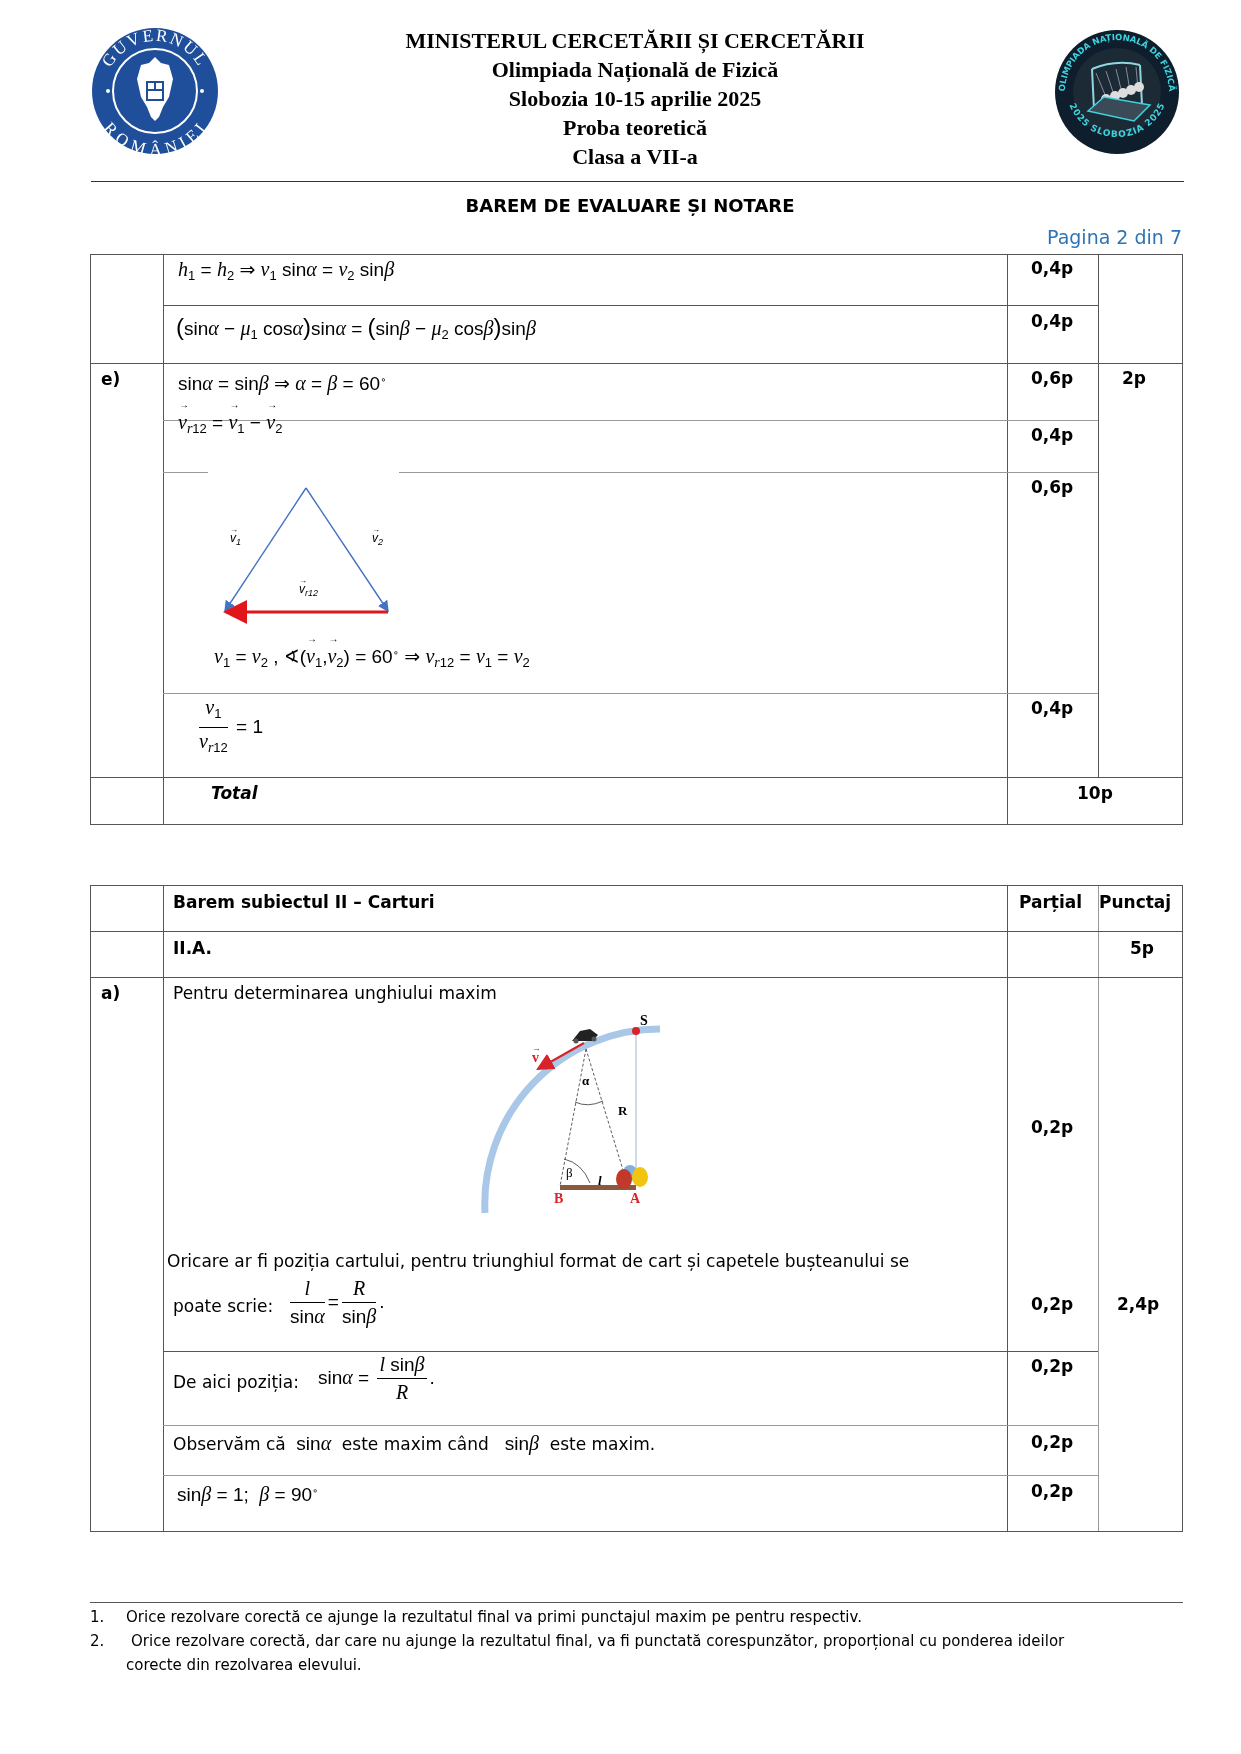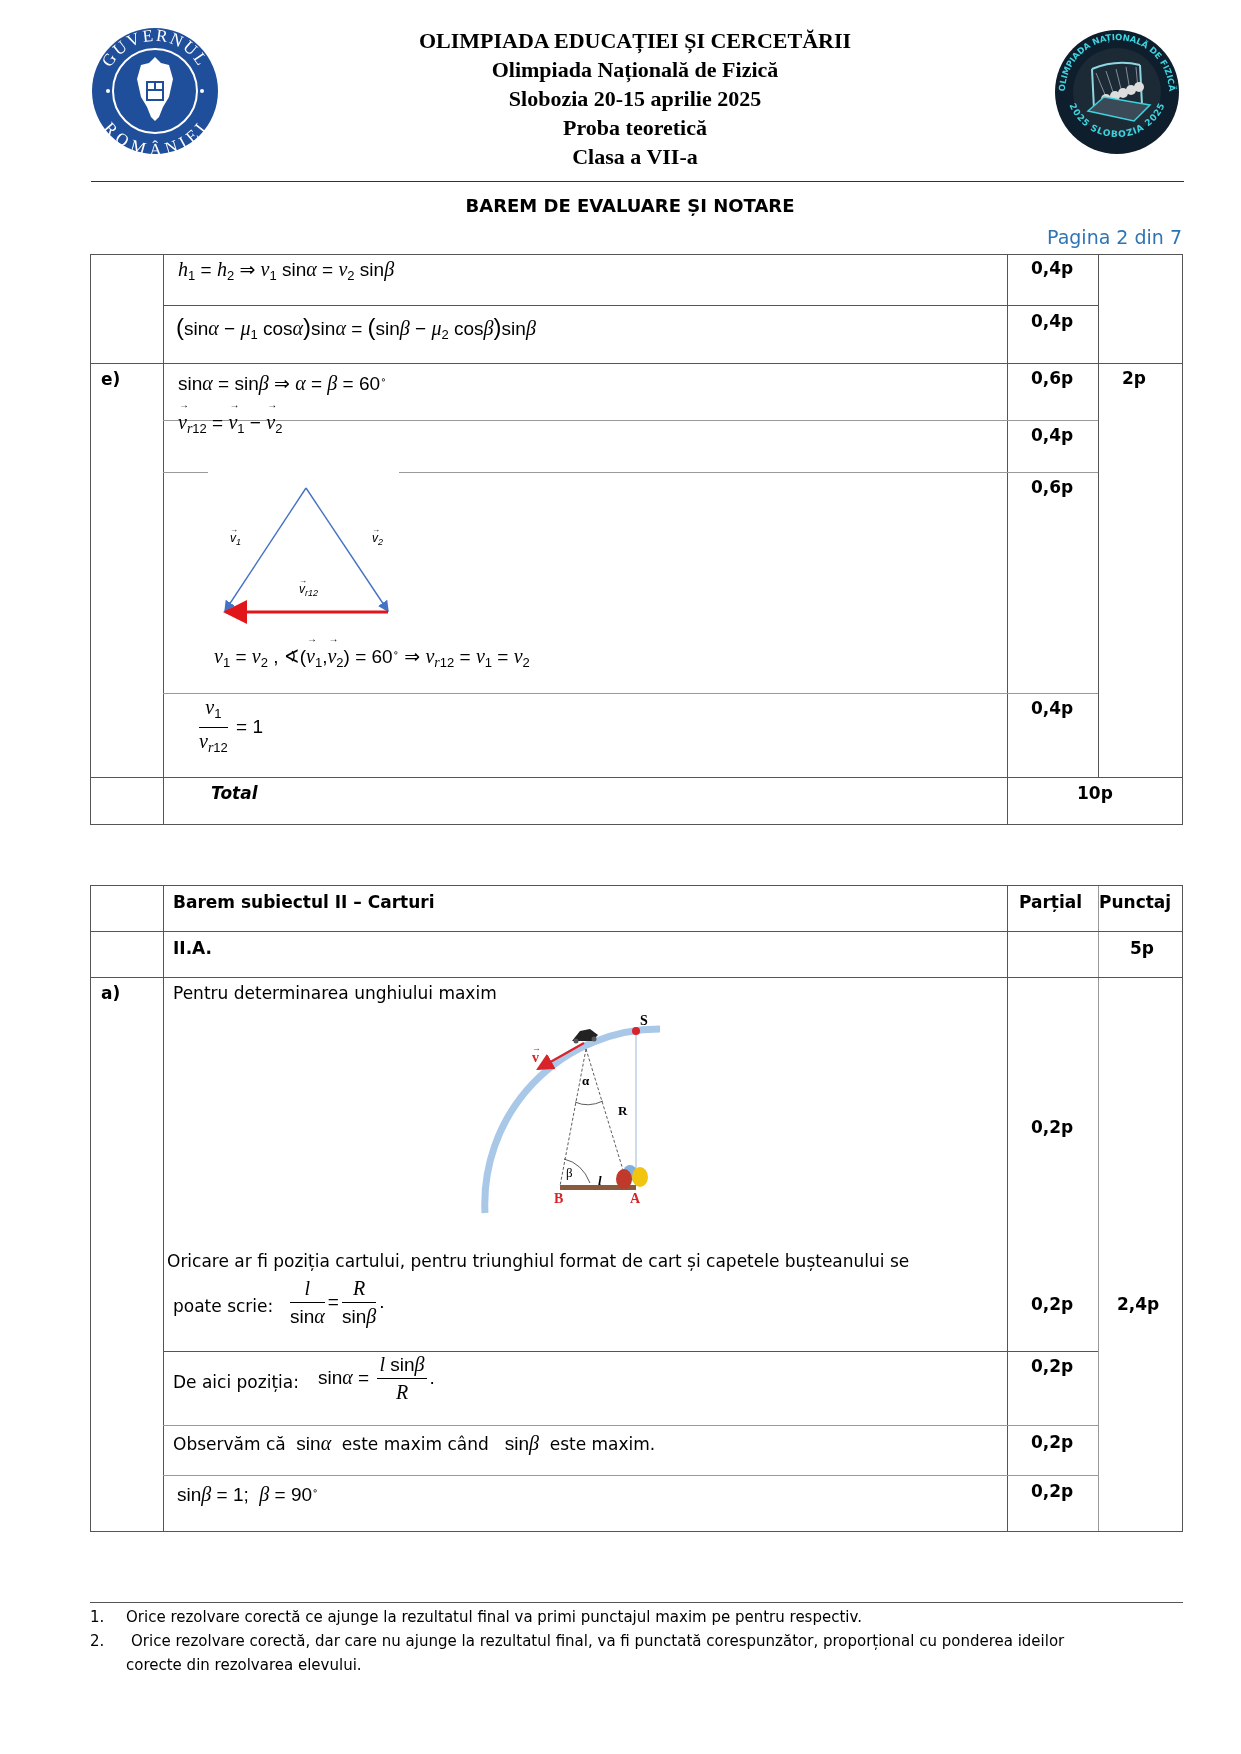--- a/index.html
+++ b/index.html
@@ -41,23 +41,23 @@
       <circle cx="111" cy="64" r="2" fill="#fff"></circle>
 
     <path d="M64 30 L58 36 L50 38 L46 52 L50 70 L56 80 L60 90 L64 94 L68 90 L72 80 L78 70 L82 52 L78 38 L70 36 Z" fill="#fff"></path>
     <rect x="55" y="54" width="18" height="20" fill="#1f4e9a"></rect>
     <rect x="57" y="56" width="6" height="6" fill="#fff"></rect>
       <rect x="65" y="56" width="6" height="6" fill="#fff"></rect>
     <rect x="57" y="64" width="14" height="8" fill="#fff"></rect>
   </svg>
 </div>
 
-<div class="hdr-line abs" style="top:26px;">OLIMPIADA EDUCAȚIEI ȘI CERCETĂRII</div>
+<div class="hdr-line abs" style="top:26px;">MINISTERUL CERCETĂRII ȘI CERCETĂRII</div>
 <div class="hdr-line abs" style="top:55px;">Olimpiada Națională de Fizică</div>
-<div class="hdr-line abs" style="top:84px;">Slobozia 20-15 aprilie 2025</div>
+<div class="hdr-line abs" style="top:84px;">Slobozia 10-15 aprilie 2025</div>
 <div class="hdr-line abs" style="top:113px;">Proba teoretică</div>
 <div class="hdr-line abs" style="top:142px;">Clasa a VII-a</div>
 
 <div class="abs" style="left:1054px;top:29px;width:126px;height:126px;">
   <svg width="126" height="126" viewBox="0 0 126 126">
     <circle cx="63" cy="63" r="62" fill="#0f1e2c"></circle>
     <circle cx="63" cy="63" r="44" fill="#1c2a36"></circle>
     <defs>
       <path id="oTop" d="M 11 63 A 52 52 0 0 1 115 63"></path>
       <path id="oBot" d="M 20 70 A 45 45 0 0 0 106 70"></path>

